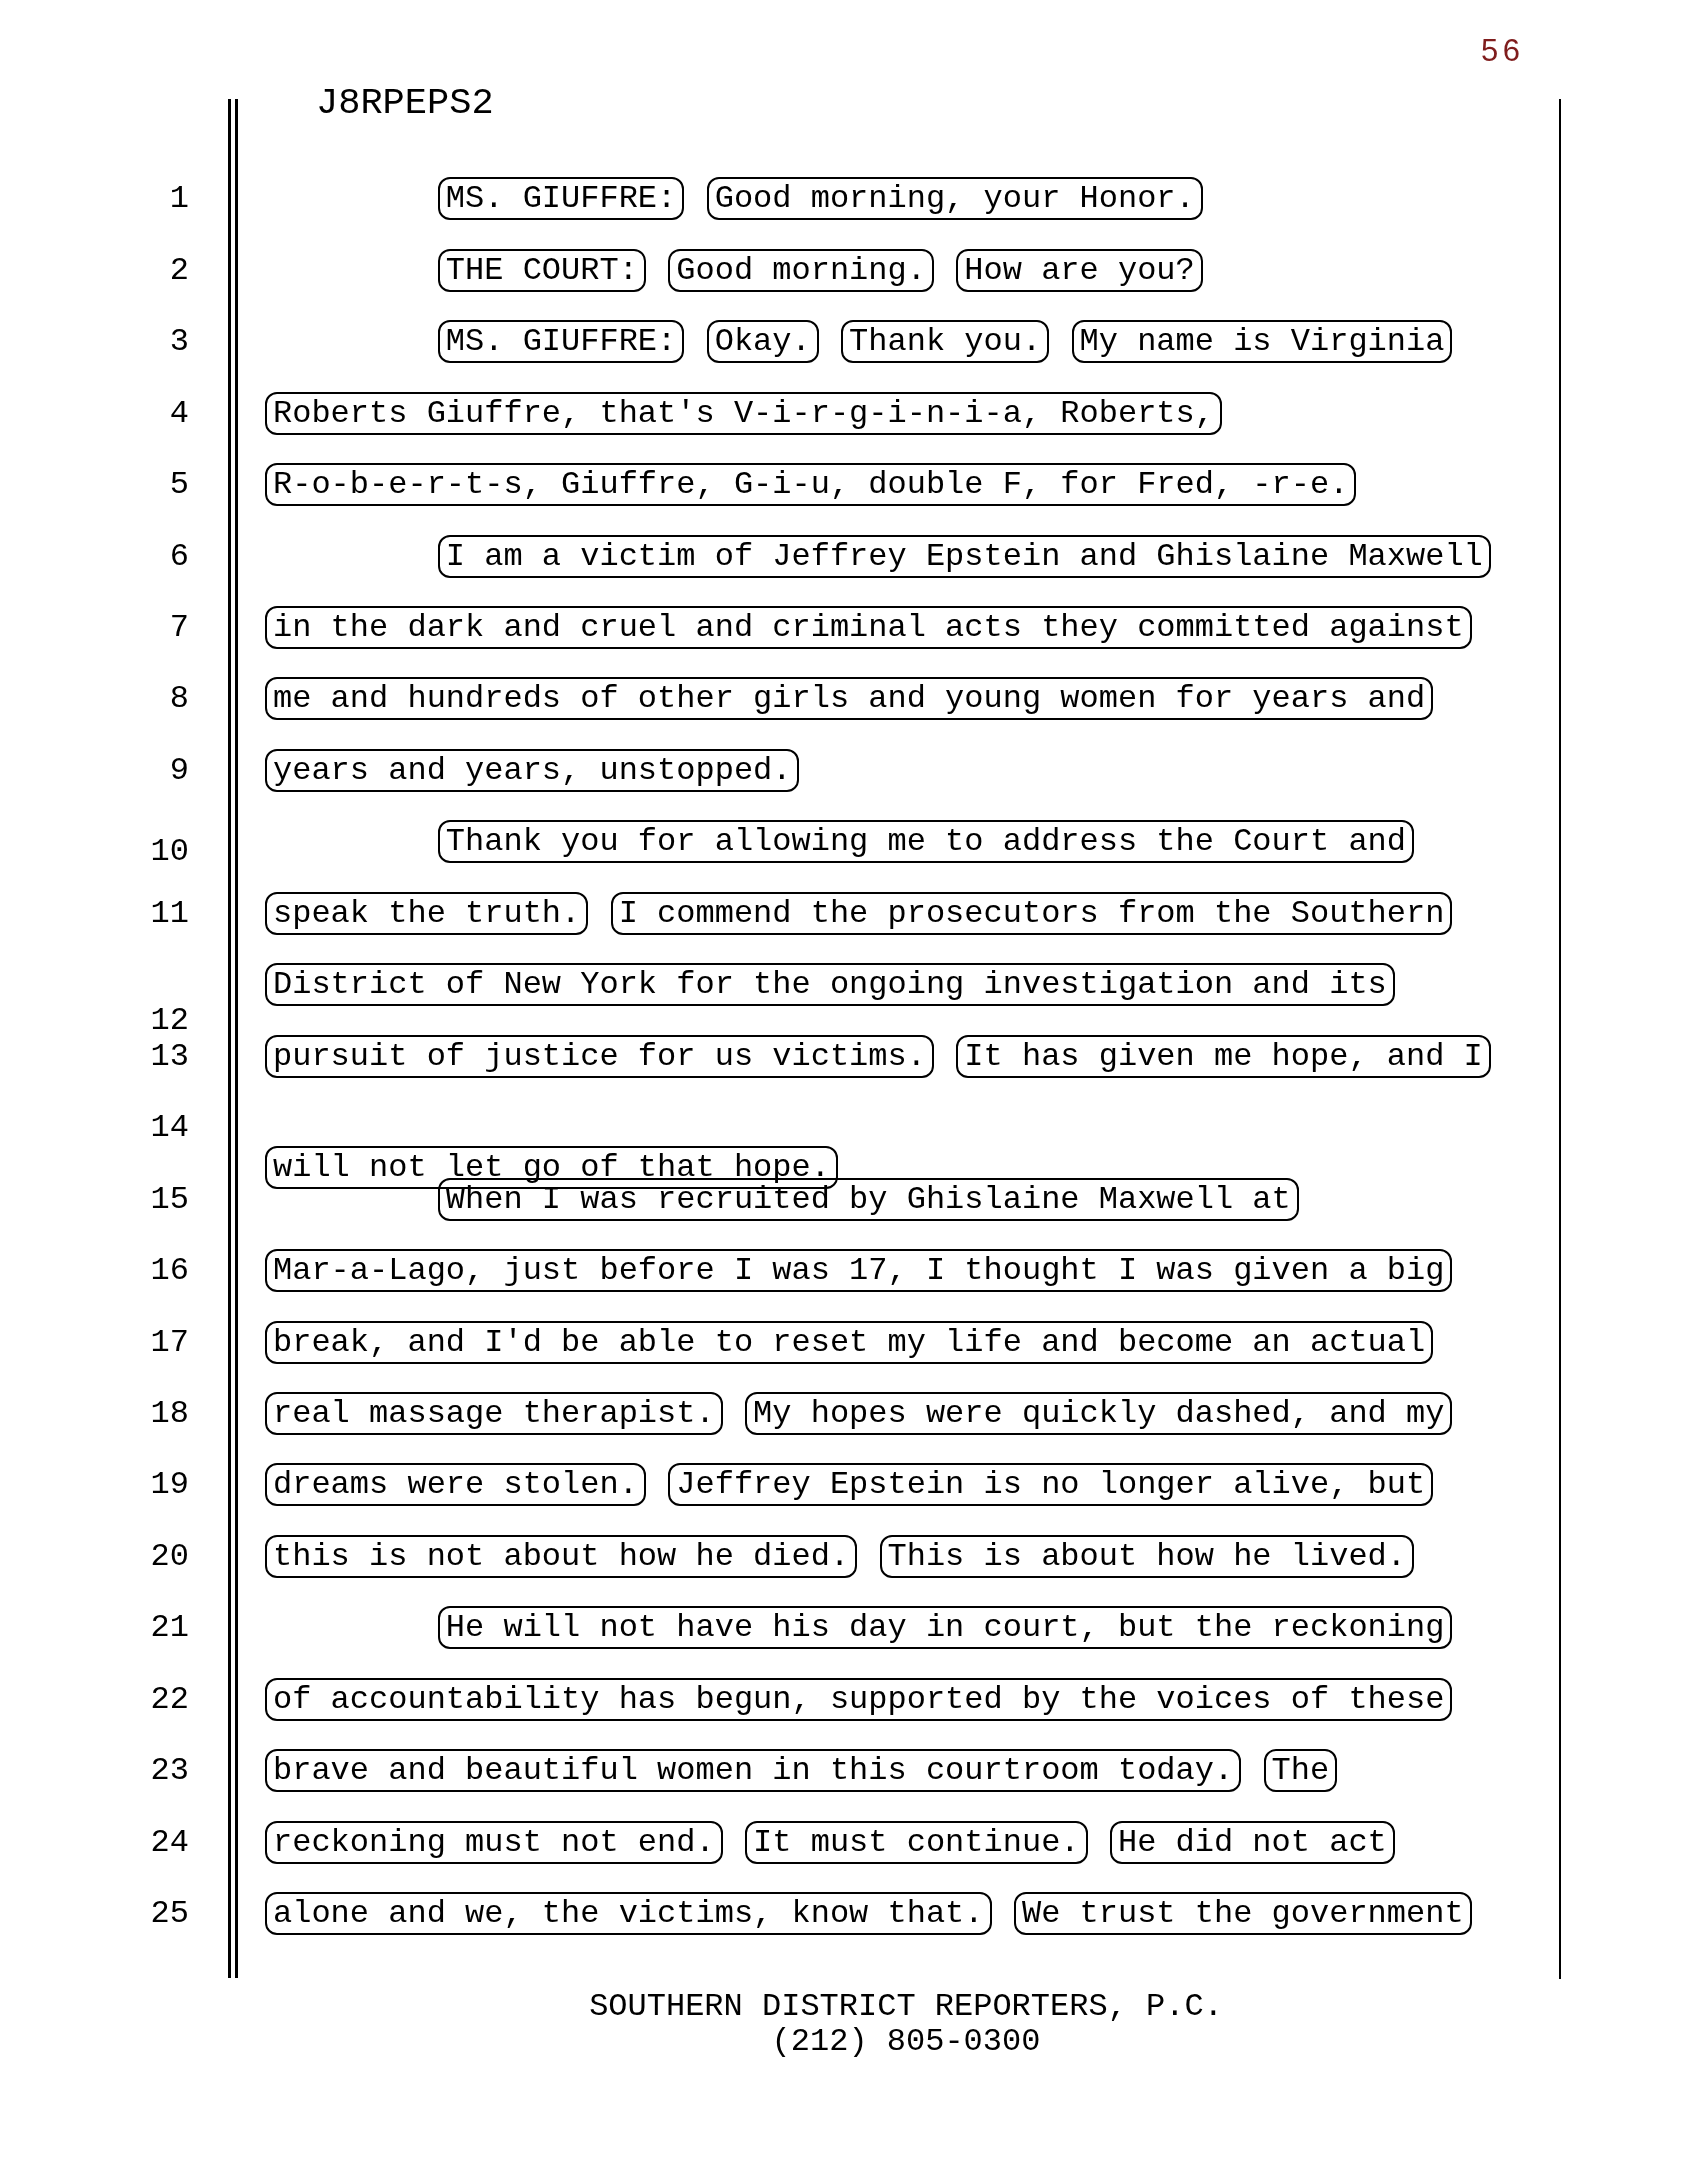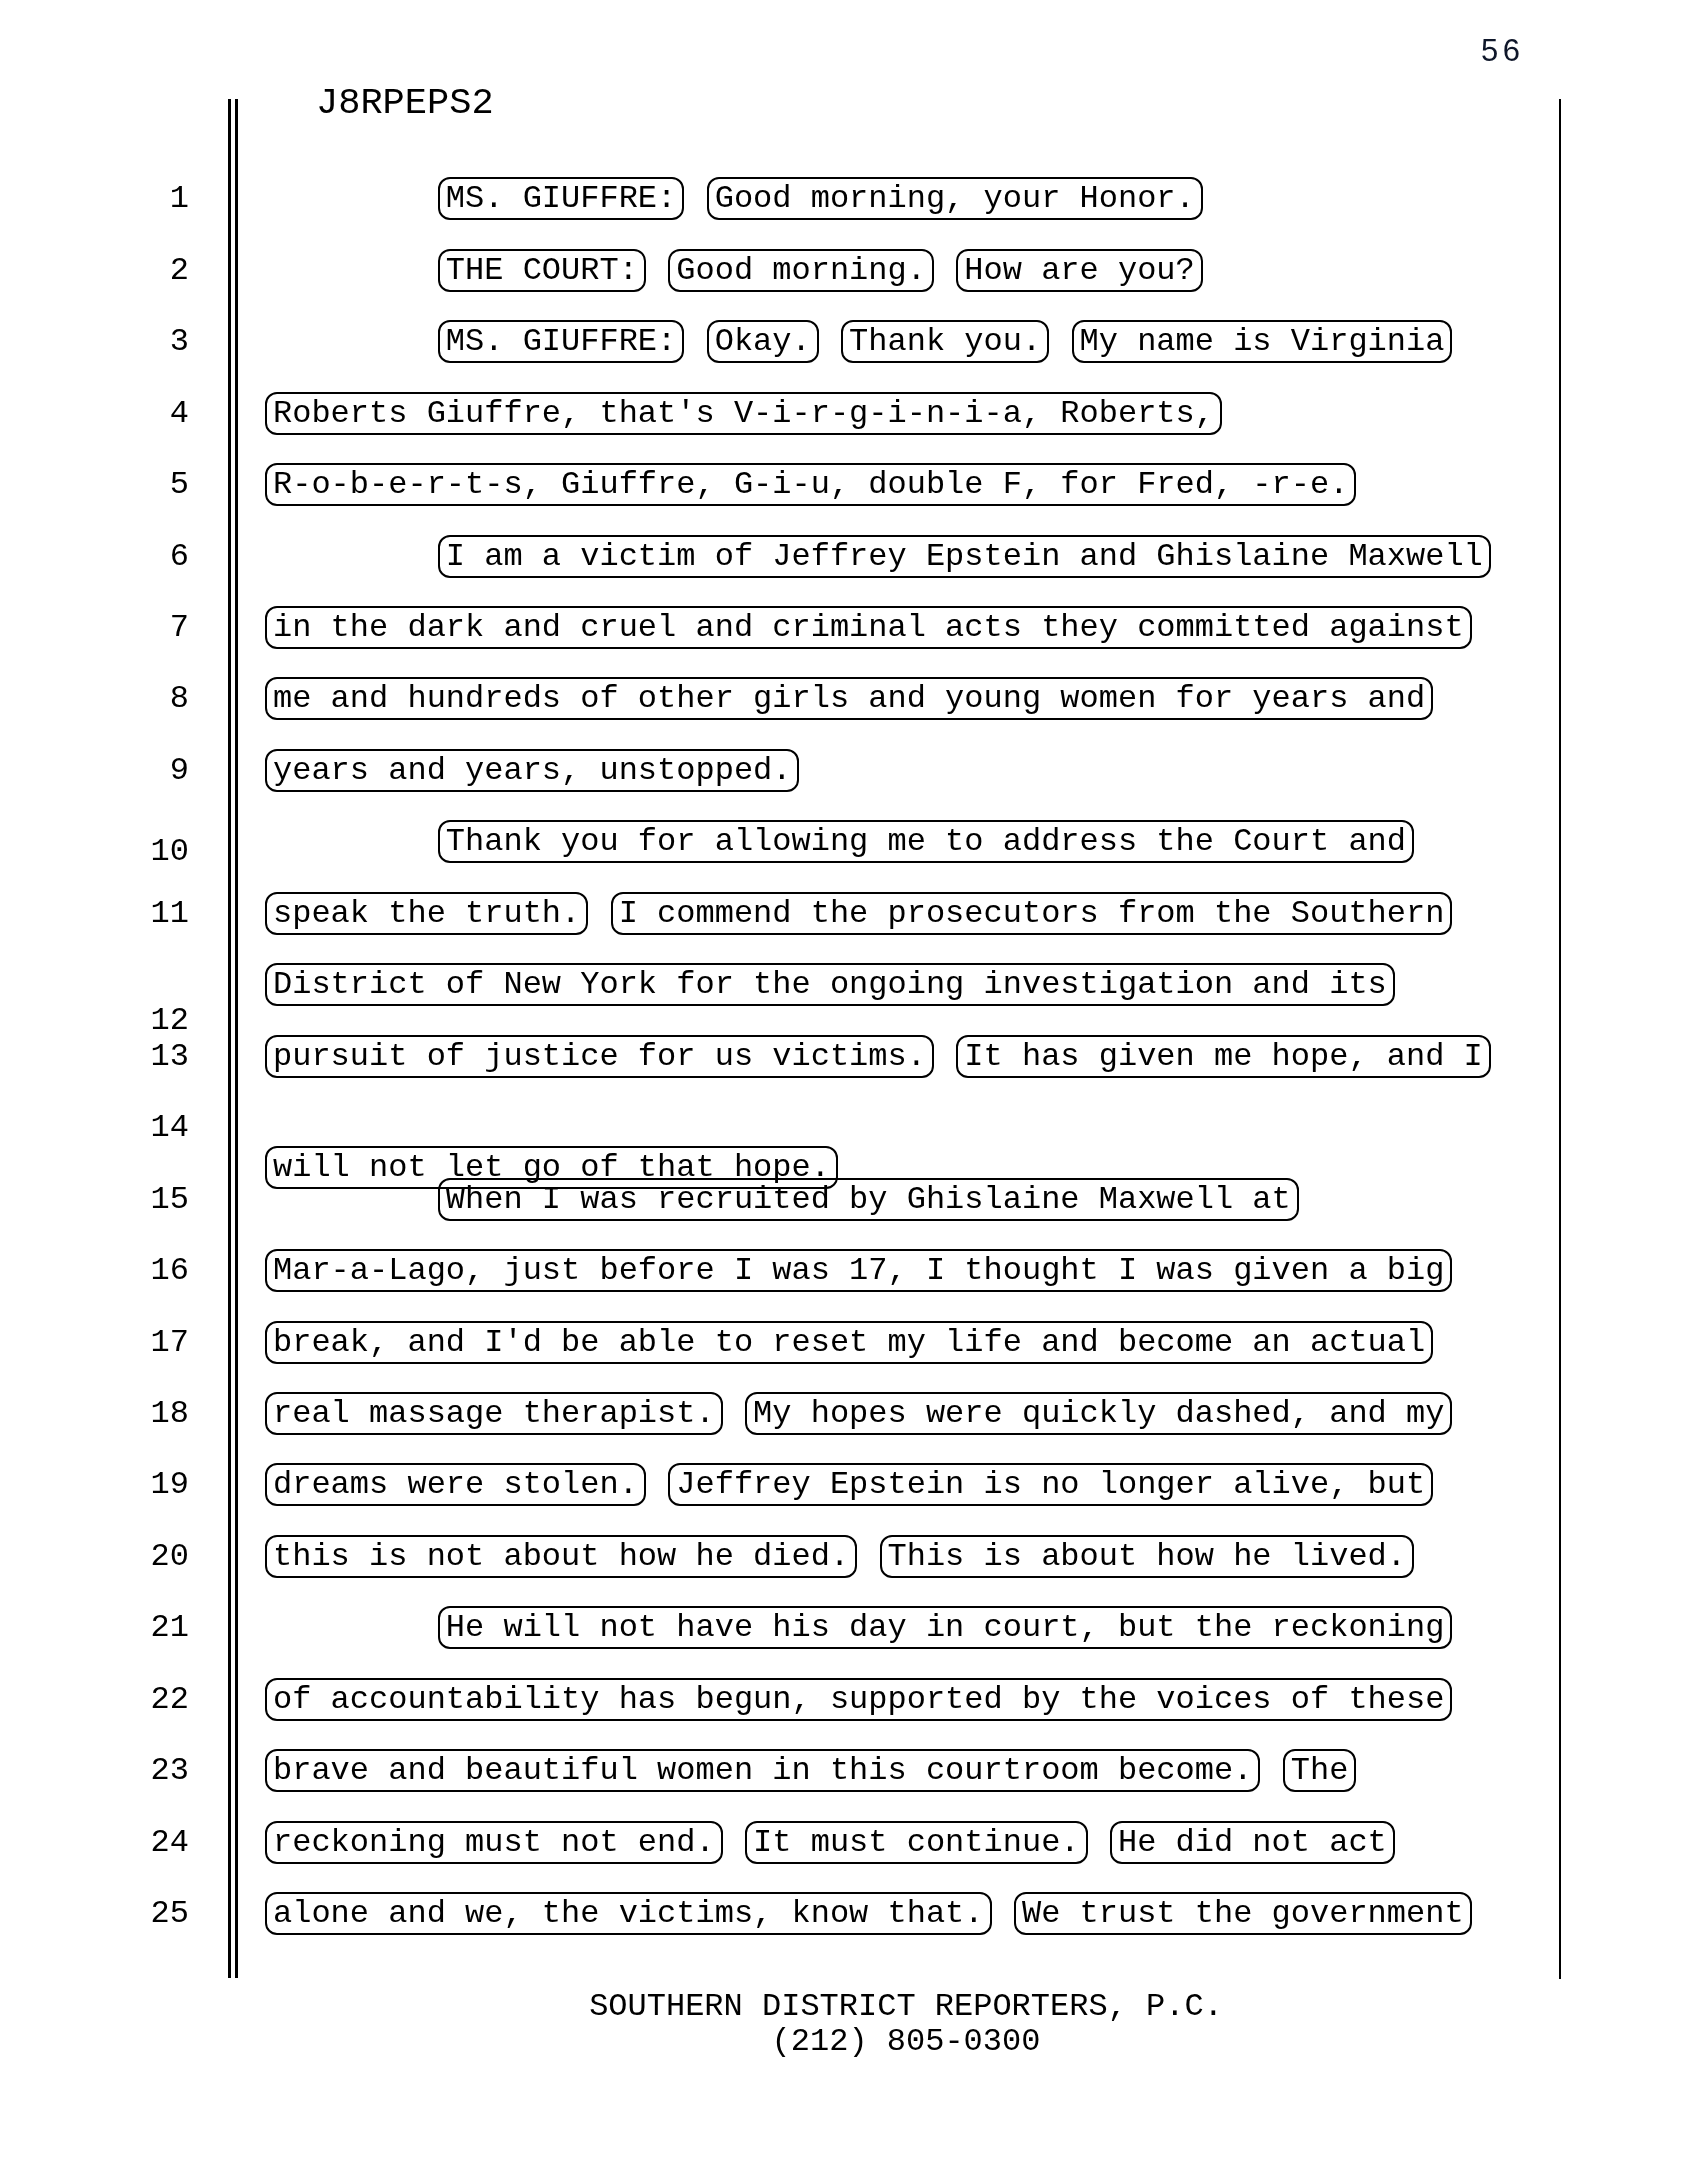--- a/index.html
+++ b/index.html
@@ -7,21 +7,21 @@
     position:relative;
     width:1687px; height:2183px;
     background:#ffffff;
     overflow:hidden;
     font-family:"Liberation Mono","DejaVu Sans Mono",monospace;
     color:#000;
   }
   .page-number {
     position:absolute; left:1481px; top:33px;
     font-family:"Liberation Sans","DejaVu Sans",sans-serif;
-    font-size:31px; letter-spacing:4.6px; color:#0f172a;
+    font-size:31px; letter-spacing:4.6px; color:#7f1d1d;
   }
   .doc-id {
     position:absolute; left:273px; top:85px;
     font-size:37px; line-height:36px; white-space:pre;margin-left:43px;
   }
   .rule { position:absolute; background:#000; }
   .rule.left-a  { left:228px;  top:99px; width:2.6px; height:1879px; }
   .rule.left-b  { left:235px;  top:99px; width:2.6px; height:1879px; }
   .rule.right-a { left:1559px; top:99px; width:2px; height:1880px; }
   .row {
@@ -99,21 +99,21 @@
       <div class="row" style="top: 1396px;"><span class="seg">real massage therapist.</span>  <span class="seg">My hopes were quickly dashed, and my</span></div>
       <div class="line-number" style="top: 1467px;">19</div>
       <div class="row" style="top: 1467px;"><span class="seg">dreams were stolen.</span>  <span class="seg">Jeffrey Epstein is no longer alive, but</span></div>
       <div class="line-number" style="top: 1539px;">20</div>
       <div class="row" style="top: 1539px;"><span class="seg">this is not about how he died.</span>  <span class="seg">This is about how he lived.</span></div>
       <div class="line-number" style="top: 1610px;">21</div>
       <div class="row" style="top: 1610px;">         <span class="seg">He will not have his day in court, but the reckoning</span></div>
       <div class="line-number" style="top: 1682px;">22</div>
       <div class="row" style="top: 1682px;"><span class="seg">of accountability has begun, supported by the voices of these</span></div>
       <div class="line-number" style="top: 1753px;">23</div>
-      <div class="row" style="top: 1753px;"><span class="seg">brave and beautiful women in this courtroom become.</span>  <span class="seg">The</span></div>
+      <div class="row" style="top: 1753px;"><span class="seg">brave and beautiful women in this courtroom today.</span>  <span class="seg">The</span></div>
       <div class="line-number" style="top: 1825px;">24</div>
       <div class="row" style="top: 1825px;"><span class="seg">reckoning must not end.</span>  <span class="seg">It must continue.</span>  <span class="seg">He did not act</span></div>
       <div class="line-number" style="top: 1896px;">25</div>
       <div class="row" style="top: 1896px;"><span class="seg">alone and we, the victims, know that.</span>  <span class="seg">We trust the government</span></div>
     </div>
 
   <div class="footer l1">SOUTHERN DISTRICT REPORTERS, P.C.</div>
   <div class="footer l2">(212) 805-0300</div>
 
 </div>

